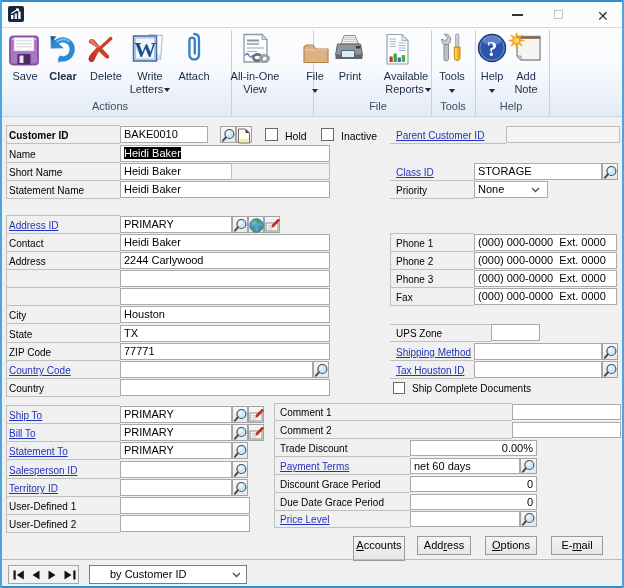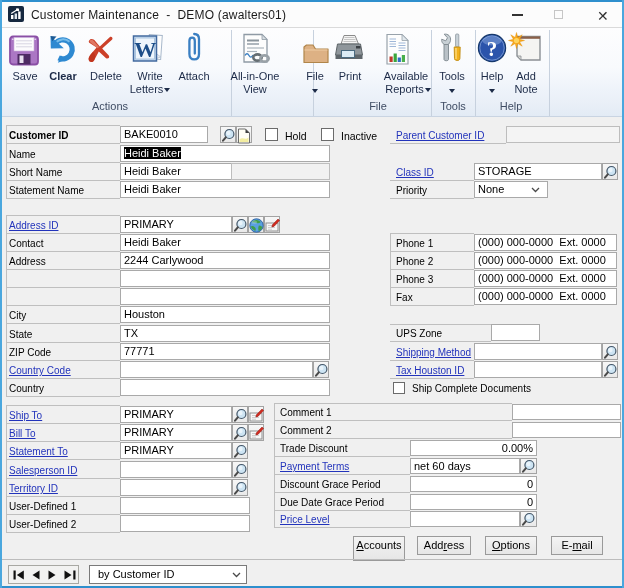--- a/index.html
+++ b/index.html
@@ -24,21 +24,20 @@
 <div class="abs" style="left:0;top:0;width:624px;height:28px;background:#fcfcfc;border-bottom:1px solid #dadada;"></div>
 <div class="abs" style="left:8px;top:6px;">
       <svg width="16" height="16" viewBox="0 0 16 16" style="">
         <rect x="0" y="0" width="16" height="16" rx="2" fill="#16283f"></rect>
         <rect x="3" y="9" width="2.4" height="4" fill="#fff"></rect>
         <rect x="6.6" y="7.5" width="2.4" height="5.5" fill="#dfe7ef"></rect>
         <rect x="10.2" y="5.5" width="2.4" height="7.5" fill="#fff"></rect>
         <path d="M3.2 7.6 L10.4 2.9 M10.4 2.9 L8 3.1 M10.4 2.9 L10.6 5.3" stroke="#fff" stroke-width="1.2" fill="none"></path>
       </svg>
     </div>
-<div class="abs" style="left:31px;top:8px;font-size:12px;letter-spacing:0.2px;color:#1a1a1a;">Customer Maintenance&nbsp; -&nbsp; DEMO (awalters01)</div>
 <div class="abs" style="left:512px;top:14px;width:11px;height:2px;background:#333;"></div>
 <div class="abs" style="left:554px;top:10px;width:9px;height:9px;border:1px solid #c6c6c6;"></div>
 <div class="abs" style="left:597px;top:9px;font-size:14px;color:#333;line-height:14px;">✕</div>
 <div class="abs" style="left:0;top:28px;width:624px;height:89px;background:linear-gradient(180deg,#fdfdfe 0%,#f8fafd 45%,#eef3fa 70%,#e9eff7 86%,#e3ebf5 100%);border-bottom:1px solid #c9d4e2;">
 <div class="sep" style="left:231px;"></div>
 <div class="sep" style="left:313px;"></div>
 <div class="sep" style="left:431px;"></div>
 <div class="sep" style="left:475px;"></div>
 <div class="sep" style="left:549px;"></div>
 </div>
@@ -475,21 +474,21 @@
       <svg width="8" height="10" viewBox="0 0 8 10" style="">
         <path d="M0.5 0.5 L0.5 9.5 L7.5 5 Z" fill="#111"></path>
       </svg>
     </div>
 <div class="abs" style="left:64px;top:570px;">
       <svg width="12" height="10" viewBox="0 0 12 10" style="">
         <path d="M0.5 0.5 L0.5 9.5 L7.5 5 Z" fill="#111"></path>
         <rect x="9.3" y="0.5" width="2.2" height="9" fill="#111"></rect>
       </svg>
     </div>
-<div class="abs" style="left:89px;top:565px;width:158px;height:19px;background:#fff;border:1px solid #7a7a7a;font-size:11px;line-height:17px;padding-left:8px;">by Customer ID</div>
+<div class="abs" style="left:89px;top:565px;width:158px;height:19px;background:#fff;border:1px solid #7a7a7a;font-size:11px;line-height:17px;padding-left:20px;">by Customer ID</div>
 <div class="abs" style="left:232px;top:572px;z-index:5;">
       <svg width="9" height="6" viewBox="0 0 9 6" style="">
         <path d="M1 1 L4.5 4.5 L8 1" stroke="#4a4a4a" stroke-width="1.3" fill="none"></path>
       </svg>
     </div>
 <div class="abs" style="left:0;top:0;width:624px;height:2px;background:#2e8fcd;z-index:60;"></div>
 <div class="abs" style="left:0;top:586px;width:624px;height:2px;background:#2e8fcd;z-index:60;"></div>
 <div class="abs" style="left:0;top:0;width:2px;height:588px;background:#4aa7de;z-index:60;"></div>
 <div class="abs" style="left:622px;top:0;width:2px;height:588px;background:#4aa7de;z-index:60;"></div>
 </div>

